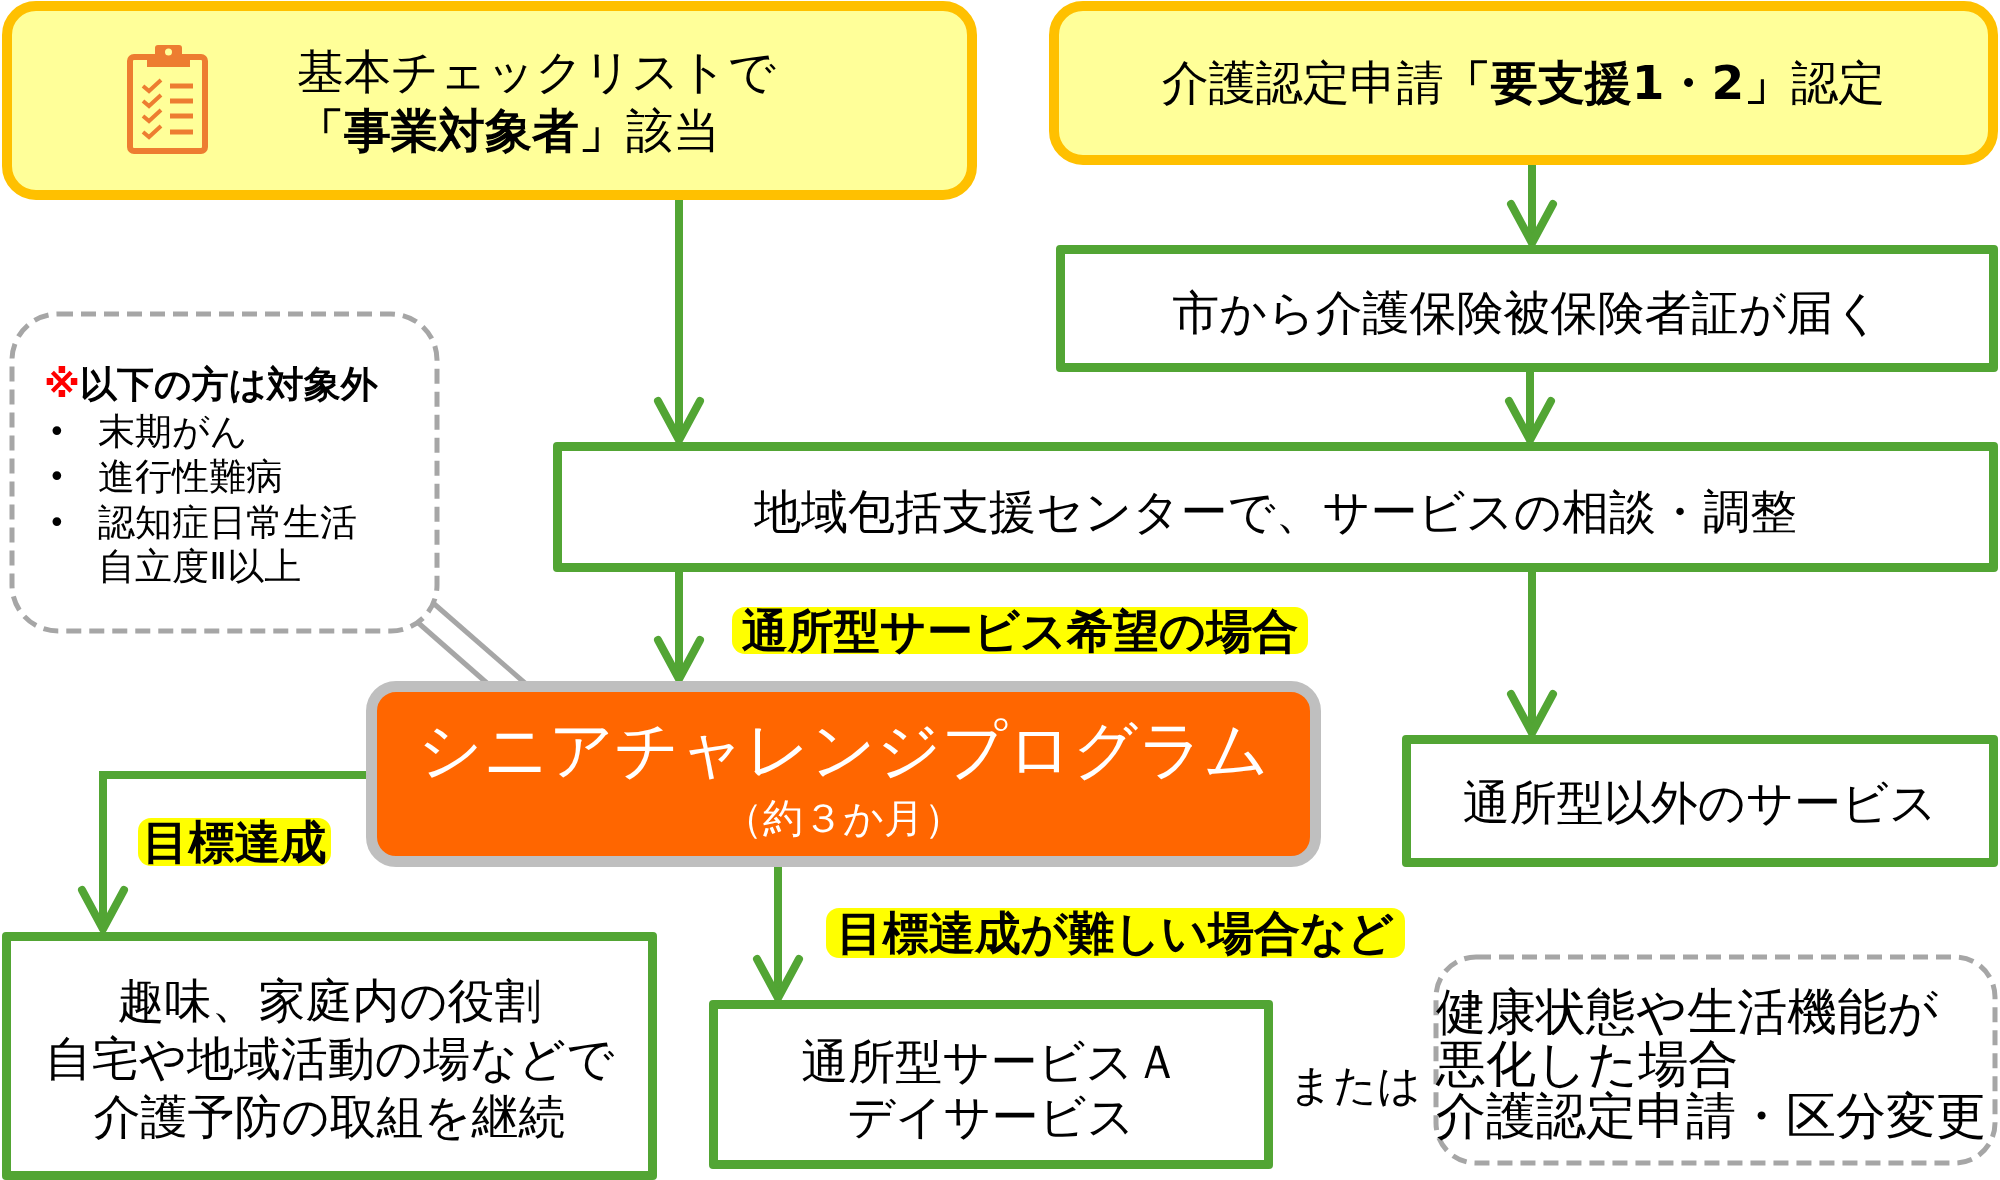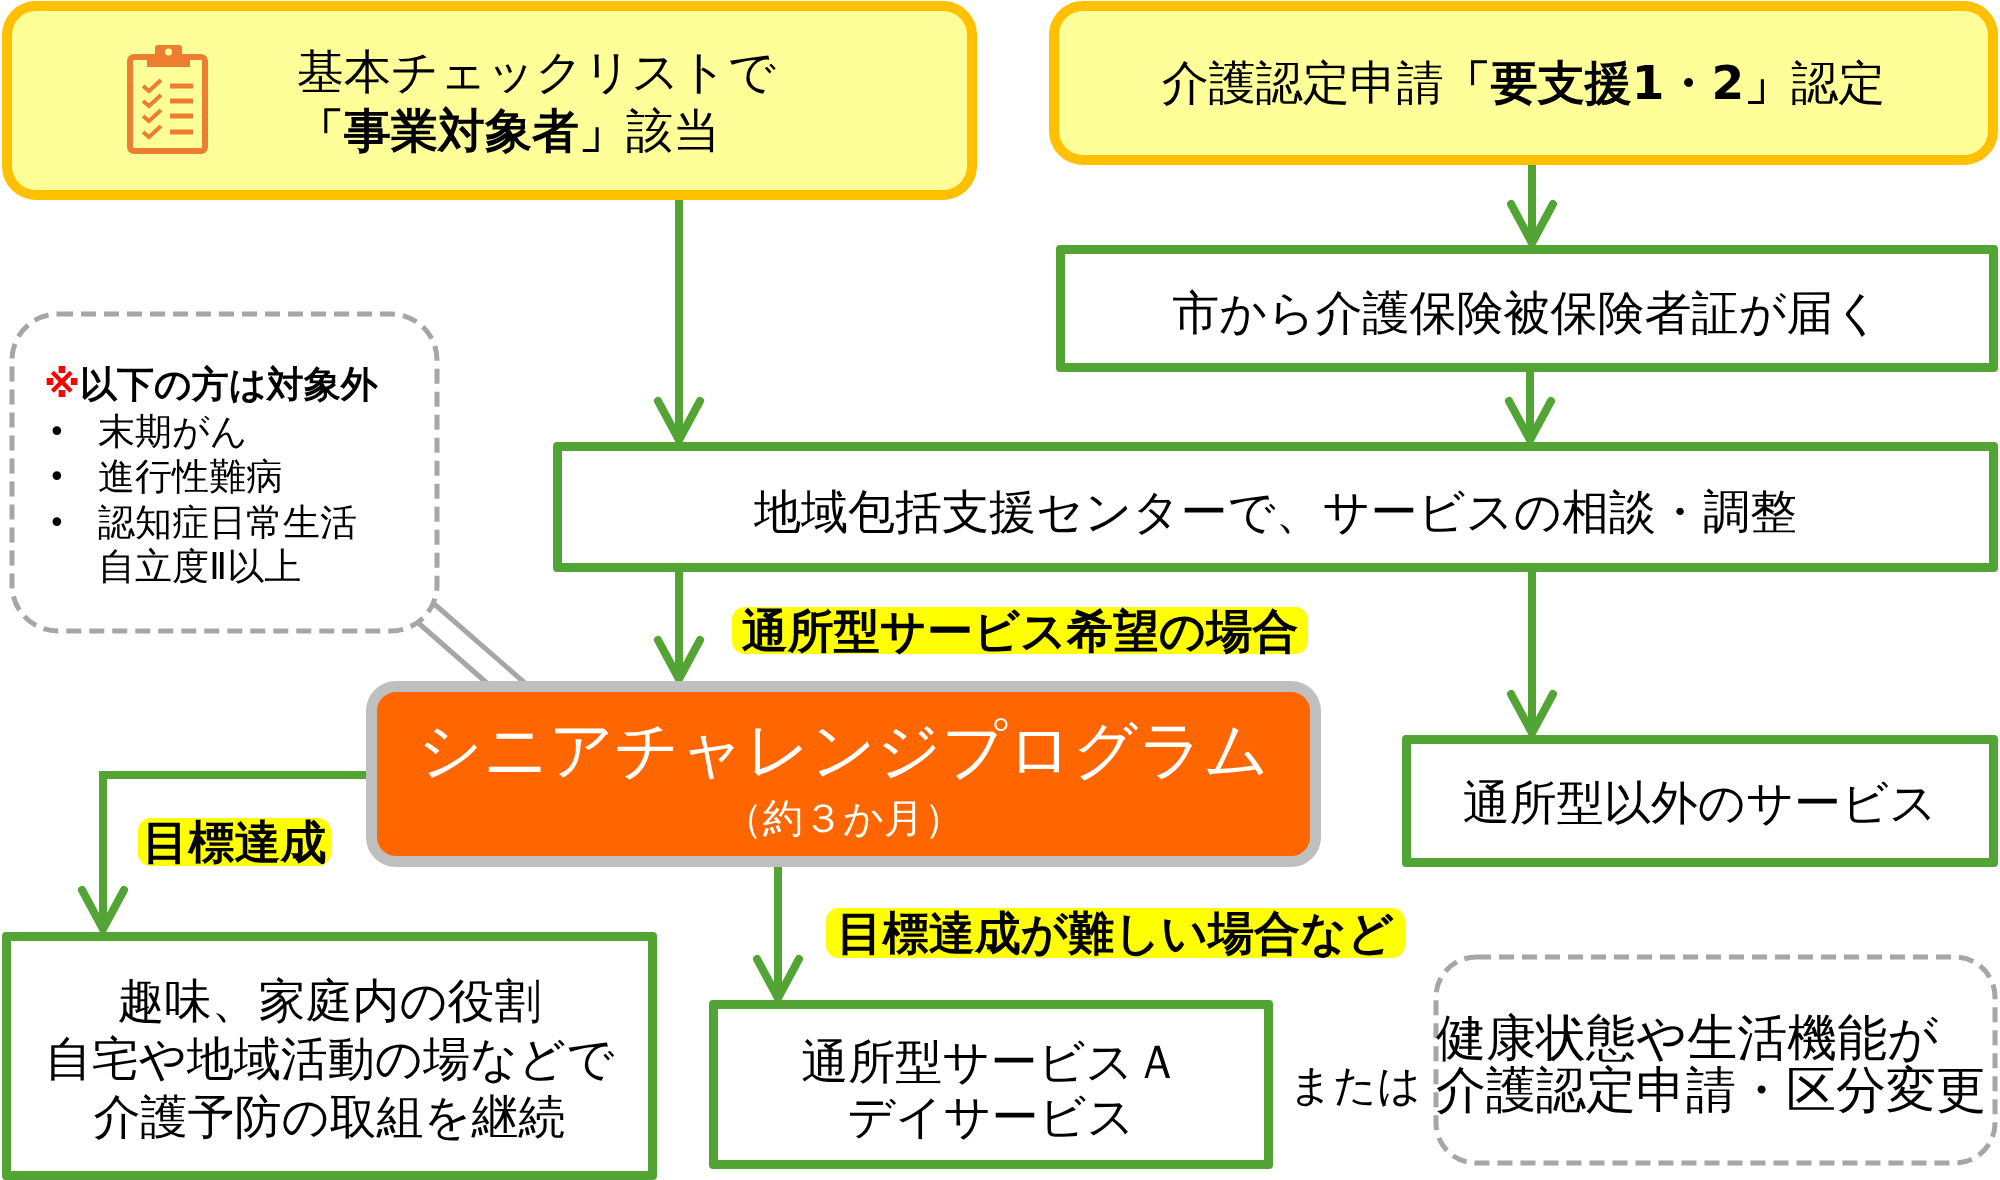--- a/index.html
+++ b/index.html
@@ -162,16 +162,17 @@
 
   <div id="daycare-a" class="box step">
     <div class="txt">通所型サービスＡ</div>
     <div class="txt">デイサービス</div>
   </div>
 
   <div id="or-text" class="plain">または</div>
 
   <div id="worsened">
     <div>健康状態や生活機能が</div>
+    <div>悪化した場合</div>
     <div>介護認定申請・区分変更</div>
   </div>
 
 </div>
 
 </body></html>

